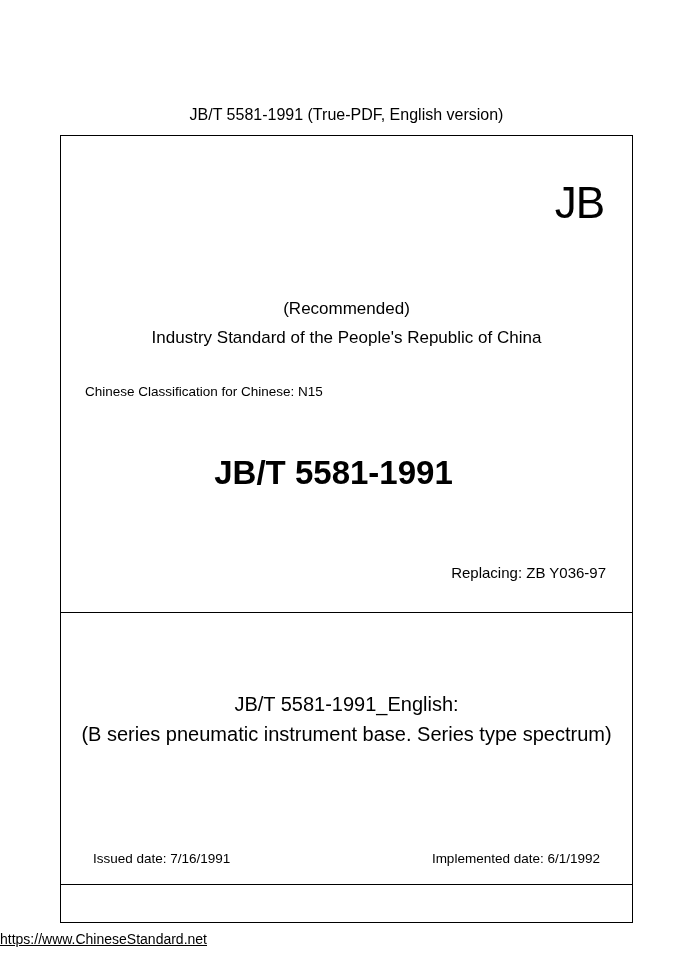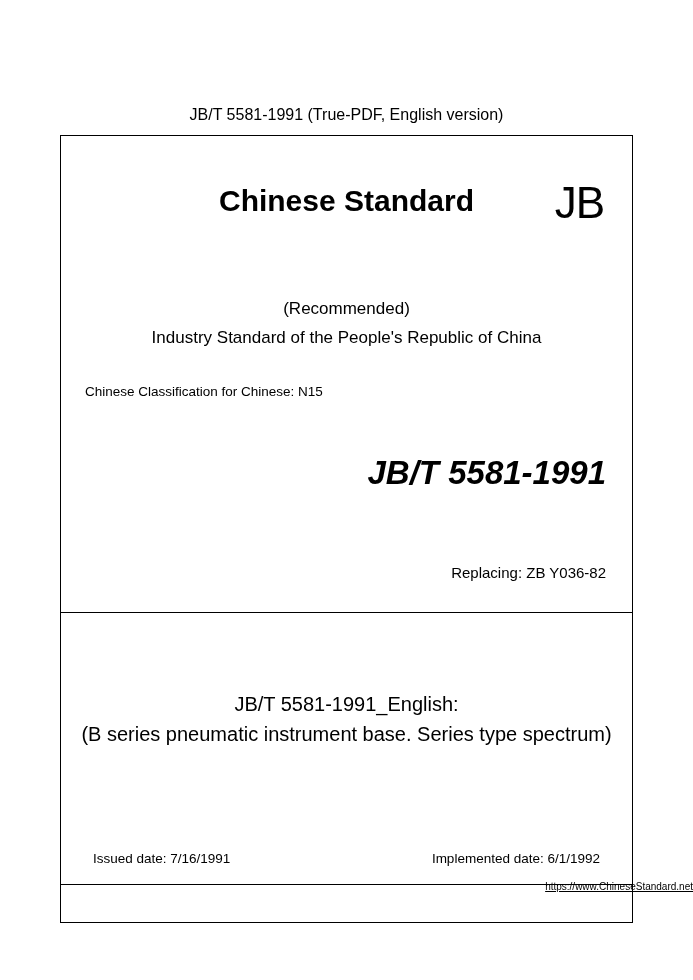--- a/index.html
+++ b/index.html
@@ -85,26 +85,25 @@
     position: absolute;
     top: 248px;
     left: 24px;
     font-size: 13.5px;
   }
   .std-number {
     position: absolute;
     top: 318px;
     left: 0;
     width: 100%;
-    text-align: right;
+    text-align: center;
     padding-right: 26px;
     box-sizing: border-box;
     font-size: 33px;
     font-weight: bold;
-    font-style: italic;
   }
   .replacing {
     position: absolute;
     top: 428px;
     left: 0;
     width: 100%;
     text-align: right;
     padding-right: 26px;
     box-sizing: border-box;
     font-size: 15px;
@@ -133,55 +132,54 @@
     box-sizing: border-box;
     font-size: 13.5px;
     display: flex;
     justify-content: space-between;
   }
   .sec-bottom {
     height: 35px;
   }
   .footer-link {
     position: absolute;
-    top: 843px;
+    top: 893px;
     left: 0;
     width: 693px;
-    text-align: right;
-    font-size: 10px;
+    text-align: left;
+    font-size: 14px;
   }
   .footer-link span {
     text-decoration: underline;
   }
 </style>
 </head>
 <body>
 
 <div class="page">
 
   <div class="header-line">JB/T 5581-1991 (True-PDF, English version)</div>
 
   <div class="cover-box">
 
     <div class="sec-top">
       <div class="title-row">
-        <div class="main-title">Chinese Standard</div>
         <div class="jb-logo">JB</div>
       </div>
 
       <div class="subtitle">
         <div>(Recommended)</div>
         <div>Industry Standard of the People's Republic of China</div>
       </div>
 
       <div class="classification">Chinese Classification for Chinese: N15</div>
 
       <div class="std-number">JB/T 5581-1991</div>
 
-      <div class="replacing">Replacing: ZB Y036-82</div>
+      <div class="replacing">Replacing: ZB Y036-97</div>
     </div>
 
     <div class="sec-mid">
       <div class="eng-title">
         <div>JB/T 5581-1991_English:</div>
         <div>(B series pneumatic instrument base. Series type spectrum)</div>
       </div>
 
       <div class="dates">
         <div>Issued date: 7/16/1991</div>

